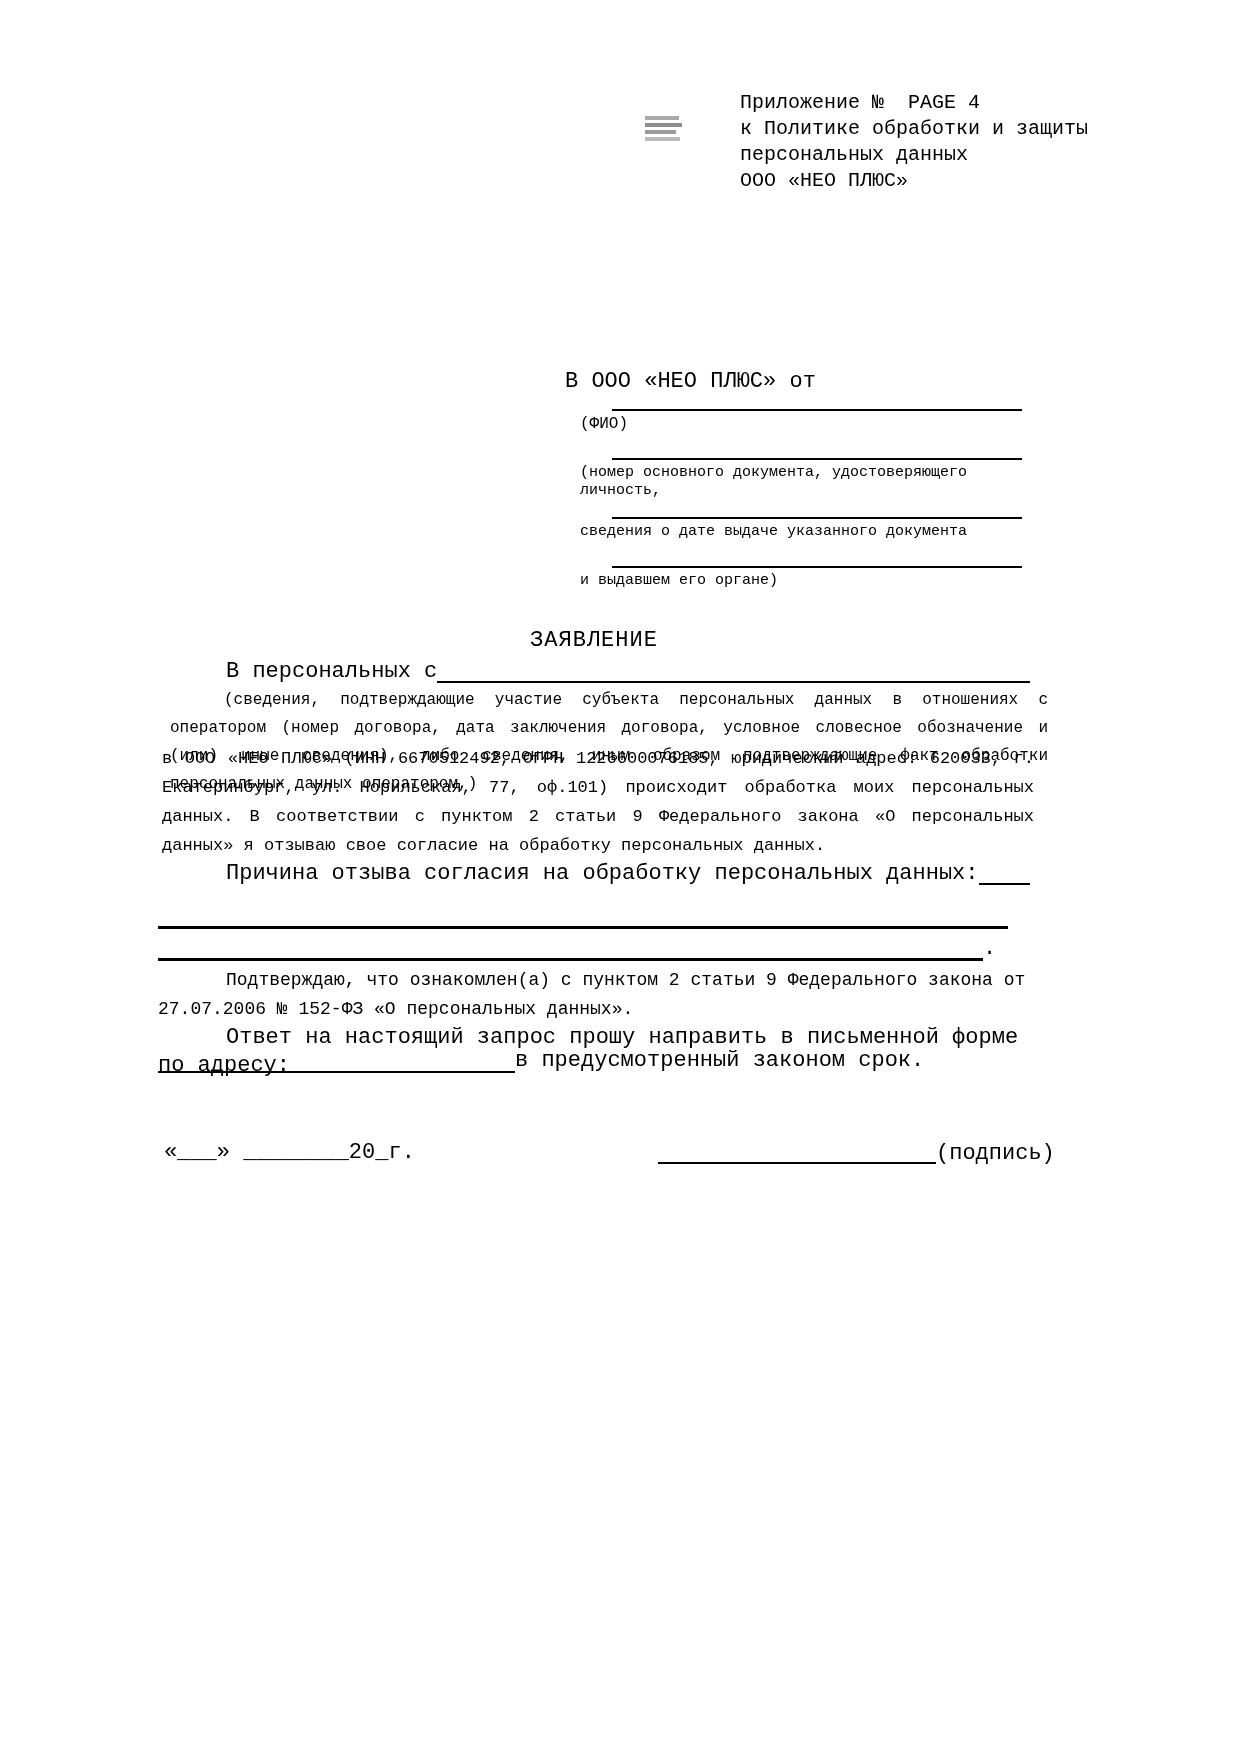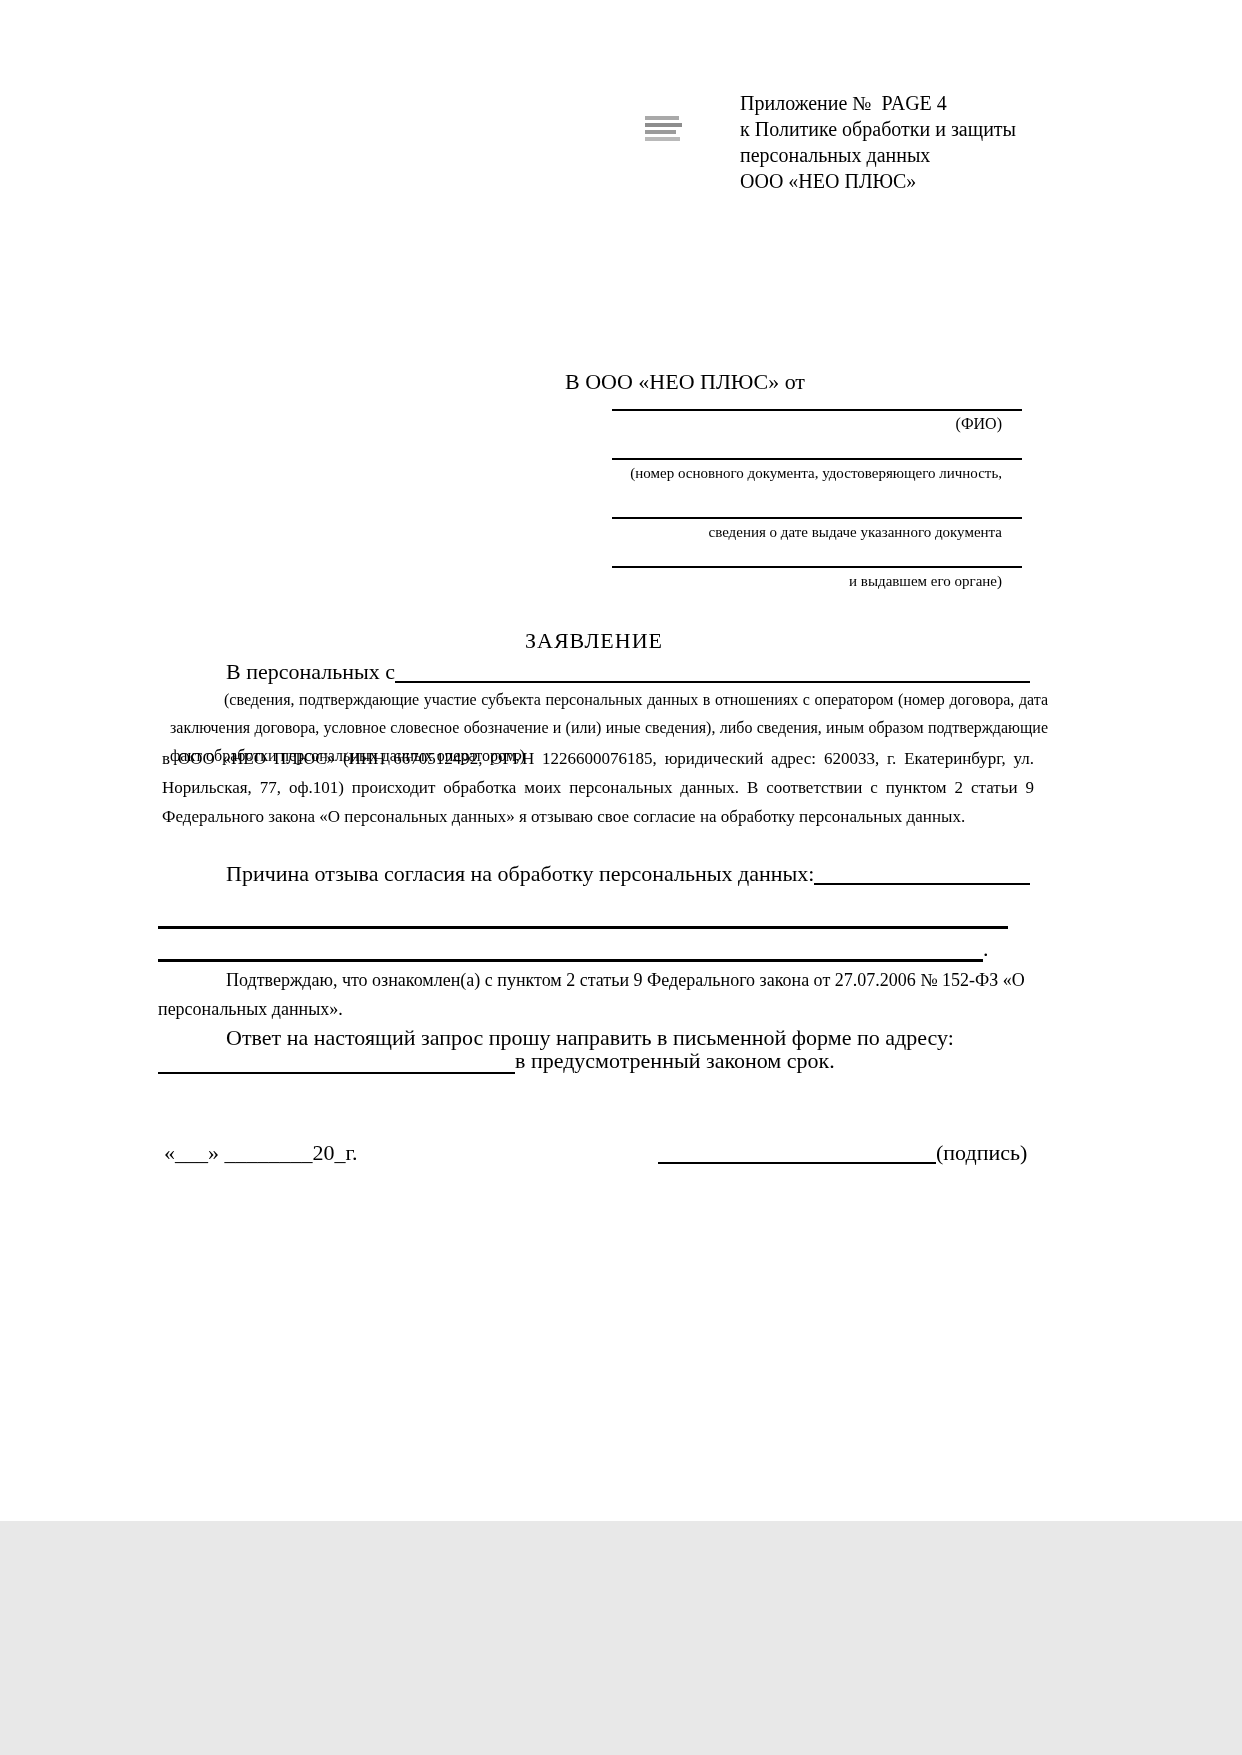--- a/index.html
+++ b/index.html
@@ -1,22 +1,22 @@
 <!DOCTYPE html>
 <html><head>
 <meta charset="utf-8">
 <style>
   html, body { margin: 0; padding: 0; background: #e8e8e8; }
   .page {
     position: relative;
     width: 1242px;
-    height: 1521px;
+    height: 1755px;
     background: #ffffff;
     color: #000000;
-    font-family: Liberation Serif, serif;
+    font-family: Liberation Mono, monospace;
     overflow: hidden;
   }
   .abs { position: absolute; }
 
   
   .header-note { left: 740px; top: 90px; font-size: 20px; line-height: 26px; }
   .header-note div { white-space: pre-wrap; }
 
   
   .artifact { left: 645px; top: 116px; width: 38px; }
@@ -29,21 +29,21 @@
   
   .doc-title {
     left: 148px; top: 240px; width: 872px;
     font-size: 24px; font-weight: bold; line-height: 33px;
     text-align: justify;
   }
 
   
   .to-line { left: 565px; top: 369px; font-size: 22px; white-space: nowrap; }
   .field-rule { left: 612px; width: 410px; border-top: 2px solid #000; height: 0; }
-  .field-caption { left: 592px; width: 410px; text-align: right; font-size: 15px; line-height: 18px; }
+  .field-caption { left: 580px; width: 410px; text-align: left; font-size: 15px; line-height: 18px; }
   .fr1 { top: 409px; } .fc1 { top: 415px; font-size: 16px; }
   .fr2 { top: 458px; } .fc2 { top: 464px; }
   .fr3 { top: 517px; } .fc3 { top: 523px; }
   .fr4 { top: 566px; } .fc4 { top: 572px; }
 
   
   .stmt-heading { left: 158px; top: 628px; width: 872px; text-align: center; font-size: 22px; letter-spacing: 1px; }
   .flexline { display: flex; align-items: flex-end; }
   .flexline .lead { white-space: nowrap; }
   .fill { flex: 1 1 auto; border-bottom: 2px solid #000; margin-bottom: 3px; min-width: 20px; }

